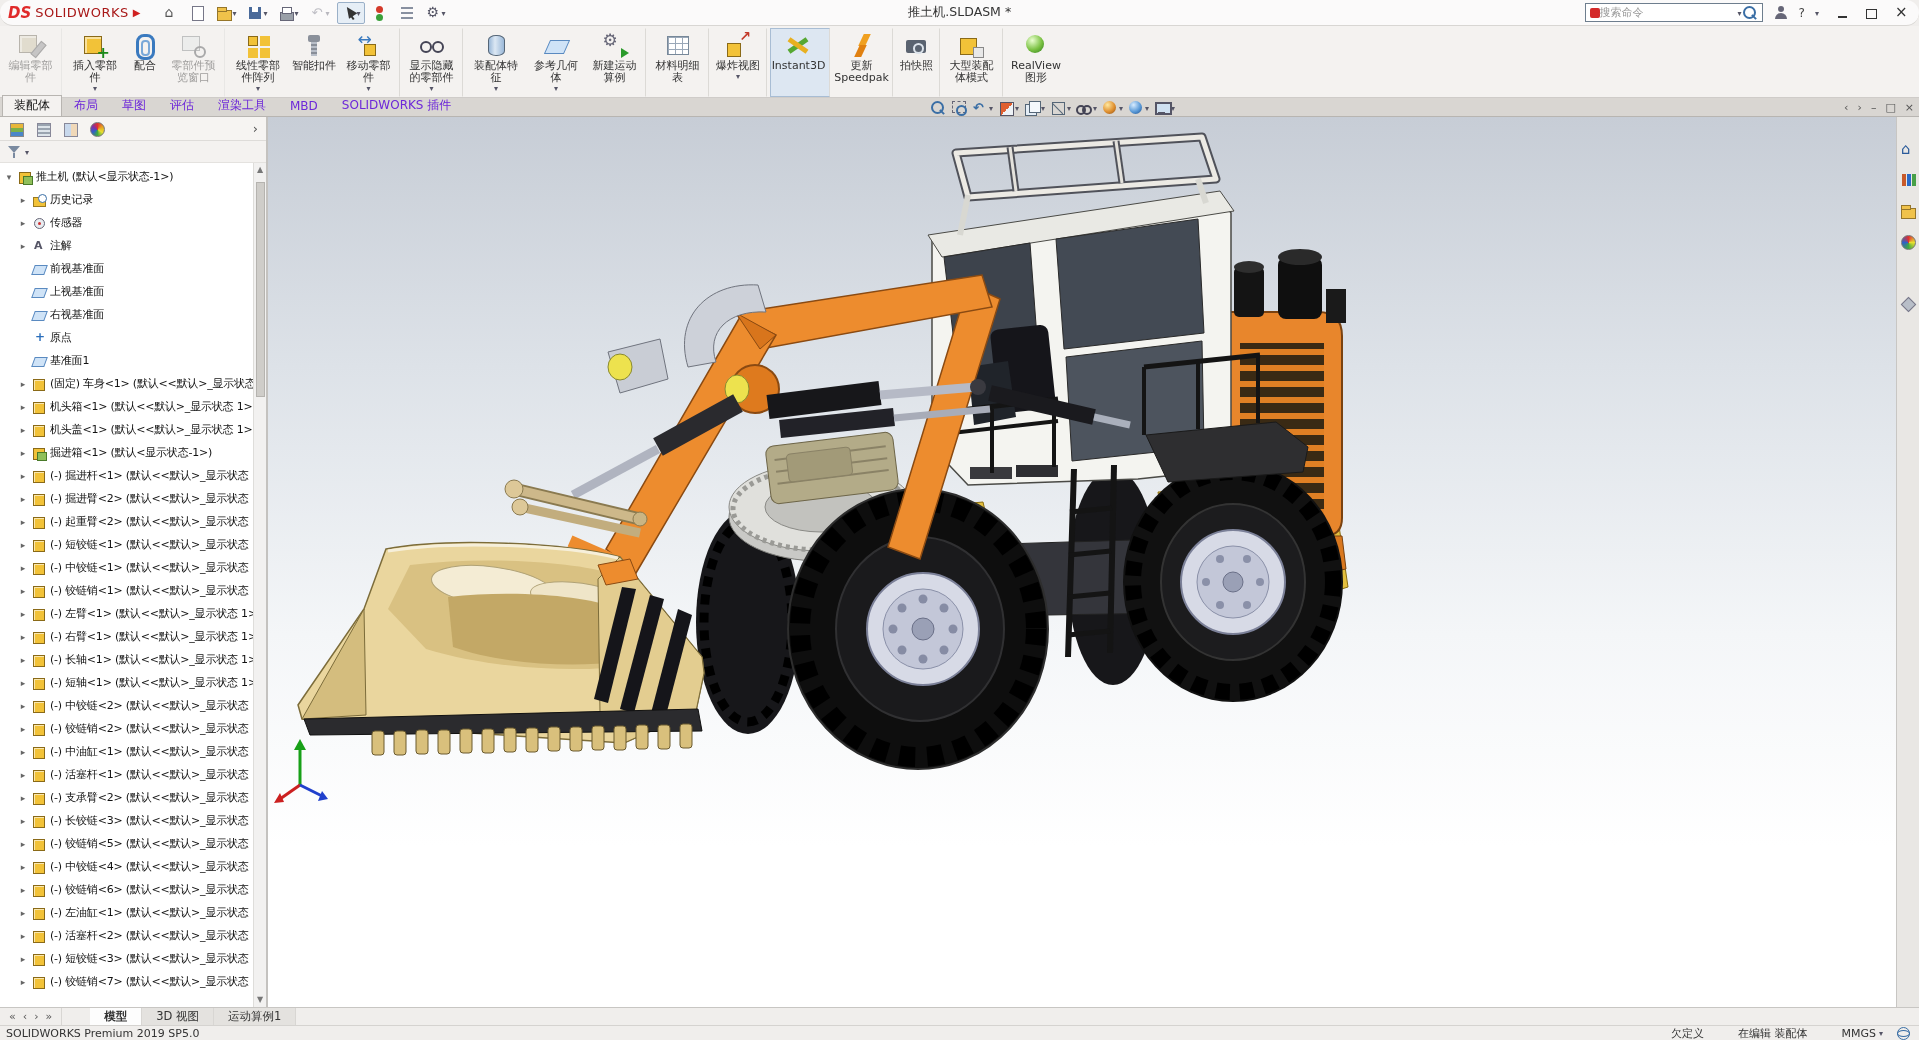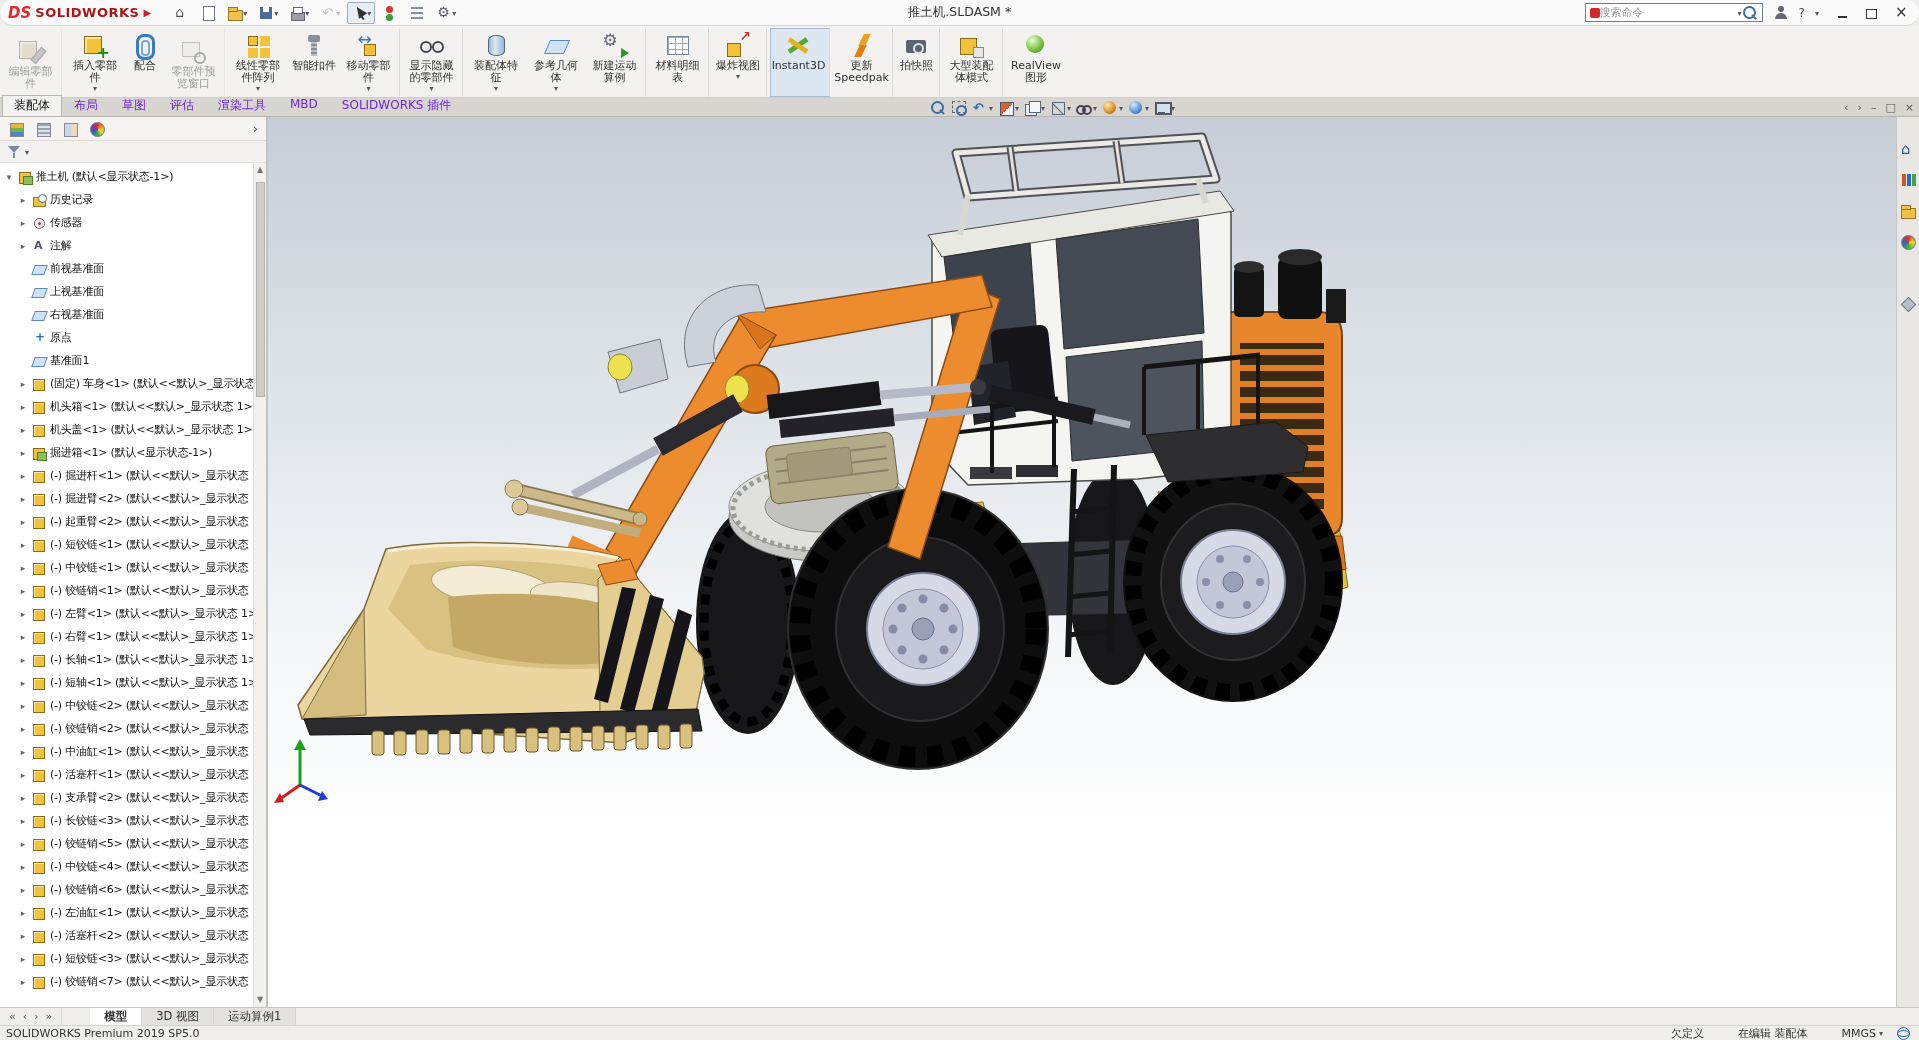--- a/index.html
+++ b/index.html
@@ -4,39 +4,39 @@
 <style>
 *{box-sizing:border-box;margin:0;padding:0;}
 html,body{width:1919px;height:1040px;overflow:hidden;}
 body{font-family:"DejaVu Sans","Liberation Sans",sans-serif;font-size:12px;color:#222;}
 #app{width:1919px;height:1040px;display:flex;flex-direction:column;background:#f0eeec;}
 
 
 .titlebar{height:26px;background:#fbfafa;border-bottom:1px solid #d8d6d3;display:flex;align-items:center;position:relative;flex:none;border-radius:13px;}
 .logo{display:flex;align-items:center;gap:4px;padding:0 8px;}
 .logo-ds{color:#e02a2a;font-weight:bold;font-style:italic;font-size:15px;}
-.logo-sw{color:#a81818;font-weight:bold;font-size:13px;letter-spacing:.5px;}
+.logo-sw{color:#a81818;font-weight:normal;font-size:13px;letter-spacing:.5px;}
 .logo-arrow{color:#d02020;font-size:10px;}
 .tb-icons{display:flex;align-items:center;gap:3px;margin-left:10px;}
 .tb-btn{display:flex;align-items:center;padding:2px 3px;border:1px solid transparent;border-radius:2px;}
 .tb-btn.boxed{border-color:#9ab0c8;background:#e6eef6;}
 .tb-btn.disabled{opacity:.4;}
 .tb-title{position:absolute;left:50%;transform:translateX(-50%);font-size:12.5px;color:#333;text-align:right;}
 .tb-right{margin-left:auto;display:flex;align-items:center;gap:10px;padding-right:6px;}
 .searchbox{width:178px;height:19px;border:1px solid #6e7e8e;background:#fff;display:flex;align-items:center;gap:0;padding:0 4px;}
 .search-logo{width:10px;height:10px;background:#d42a2a;border-radius:2px;flex:none;}
 .search-ph{color:#999;font-size:11px;flex:1;white-space:nowrap;}
 .help-label{font-size:12px;color:#444;}
 .win-btns{display:flex;align-items:center;gap:12px;padding:0 6px;}
 
 
 .ribbon{height:72px;background:#f4f2f0;border-bottom:1px solid #cfccc9;display:flex;align-items:stretch;padding:2px 2px 0;flex:none;}
 .rbtn{display:flex;flex-direction:column;align-items:center;min-width:40px;max-width:60px;padding:3px 3px 1px;text-align:center;border:1px solid transparent;}
 .rlabel{font-size:11px;line-height:12px;color:#333;max-width:56px;}
-.rbtn.disabled{opacity:.45;filter:grayscale(.8);justify-content:center;}
+.rbtn.disabled{opacity:.45;filter:grayscale(.8);}
 .rbtn.active{background:#dde7f2;border-color:#a8bdd4;}
 .rbtn.gend{border-right:1px solid #dcdad6;margin-right:3px;padding-right:6px;}
 .dd-caret{height:8px;line-height:7px;}
 .dd-caret::after{content:"▾";font-size:8px;color:#556;}
 
 
 .tabrow{height:19px;background:#d9d6d2;display:flex;align-items:flex-end;padding-left:2px;border-bottom:1px solid #b8b5b1;position:relative;flex:none;}
 .cmdtab{padding:1px 11px 2px;font-size:12px;color:#6d28d9;border:1px solid transparent;border-bottom:none;white-space:nowrap;}
 .cmdtab.active{background:#f4f2f0;border-color:#b8b5b1;color:#111;}
 .headsup{position:absolute;left:930px;top:0;height:19px;display:flex;align-items:center;gap:5px;}
@@ -365,21 +365,21 @@
       </div>
 
       <div class="rbtn" title="RealView 图形">
         <span class="ic ic-realview"></span>
         <span class="rlabel">RealView 图形</span>
 
       </div>
     </div>
 
   <div class="tabrow">
-    <div style="display:flex;align-items:flex-start;">
+    <div style="display:flex;align-items:center;">
 
         <span class="cmdtab active">装配体</span>
 
         <span class="cmdtab">布局</span>
 
         <span class="cmdtab">草图</span>
 
         <span class="cmdtab">评估</span>
 
         <span class="cmdtab">渲染工具</span>

